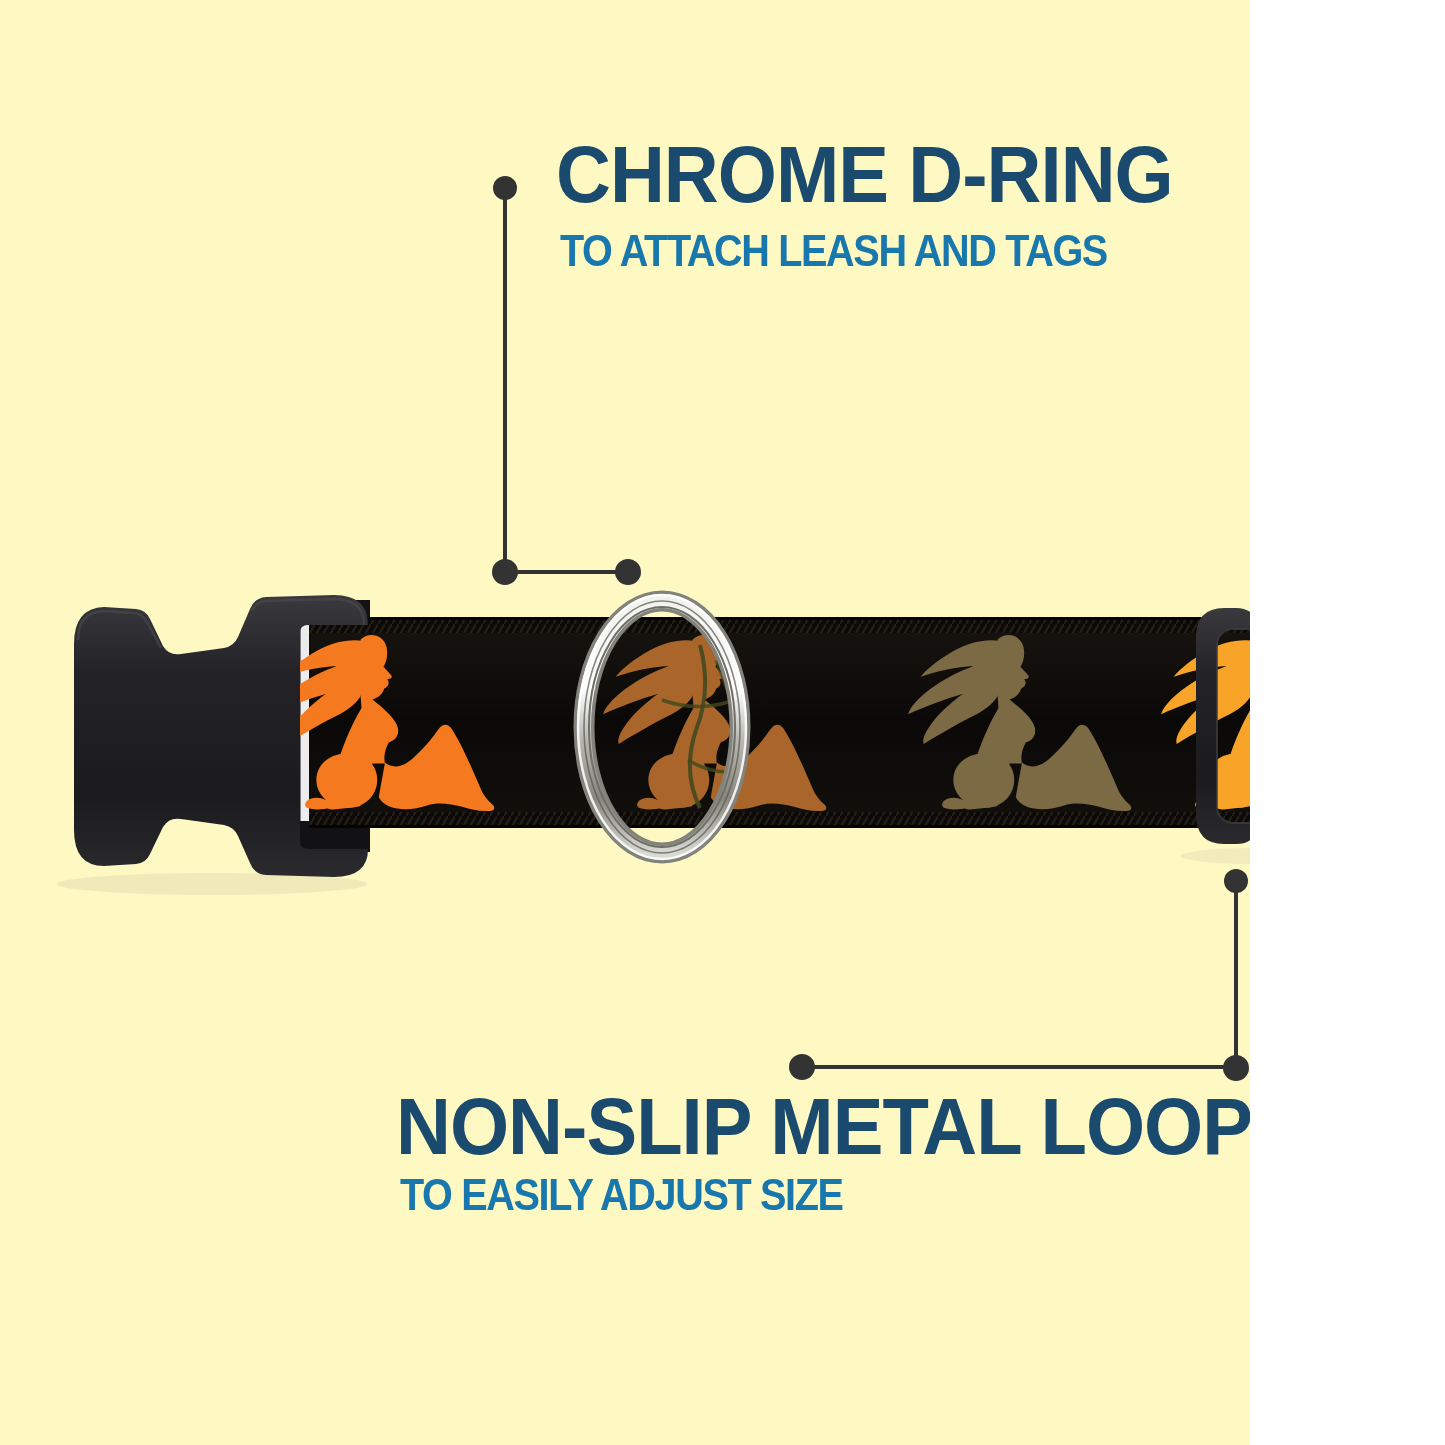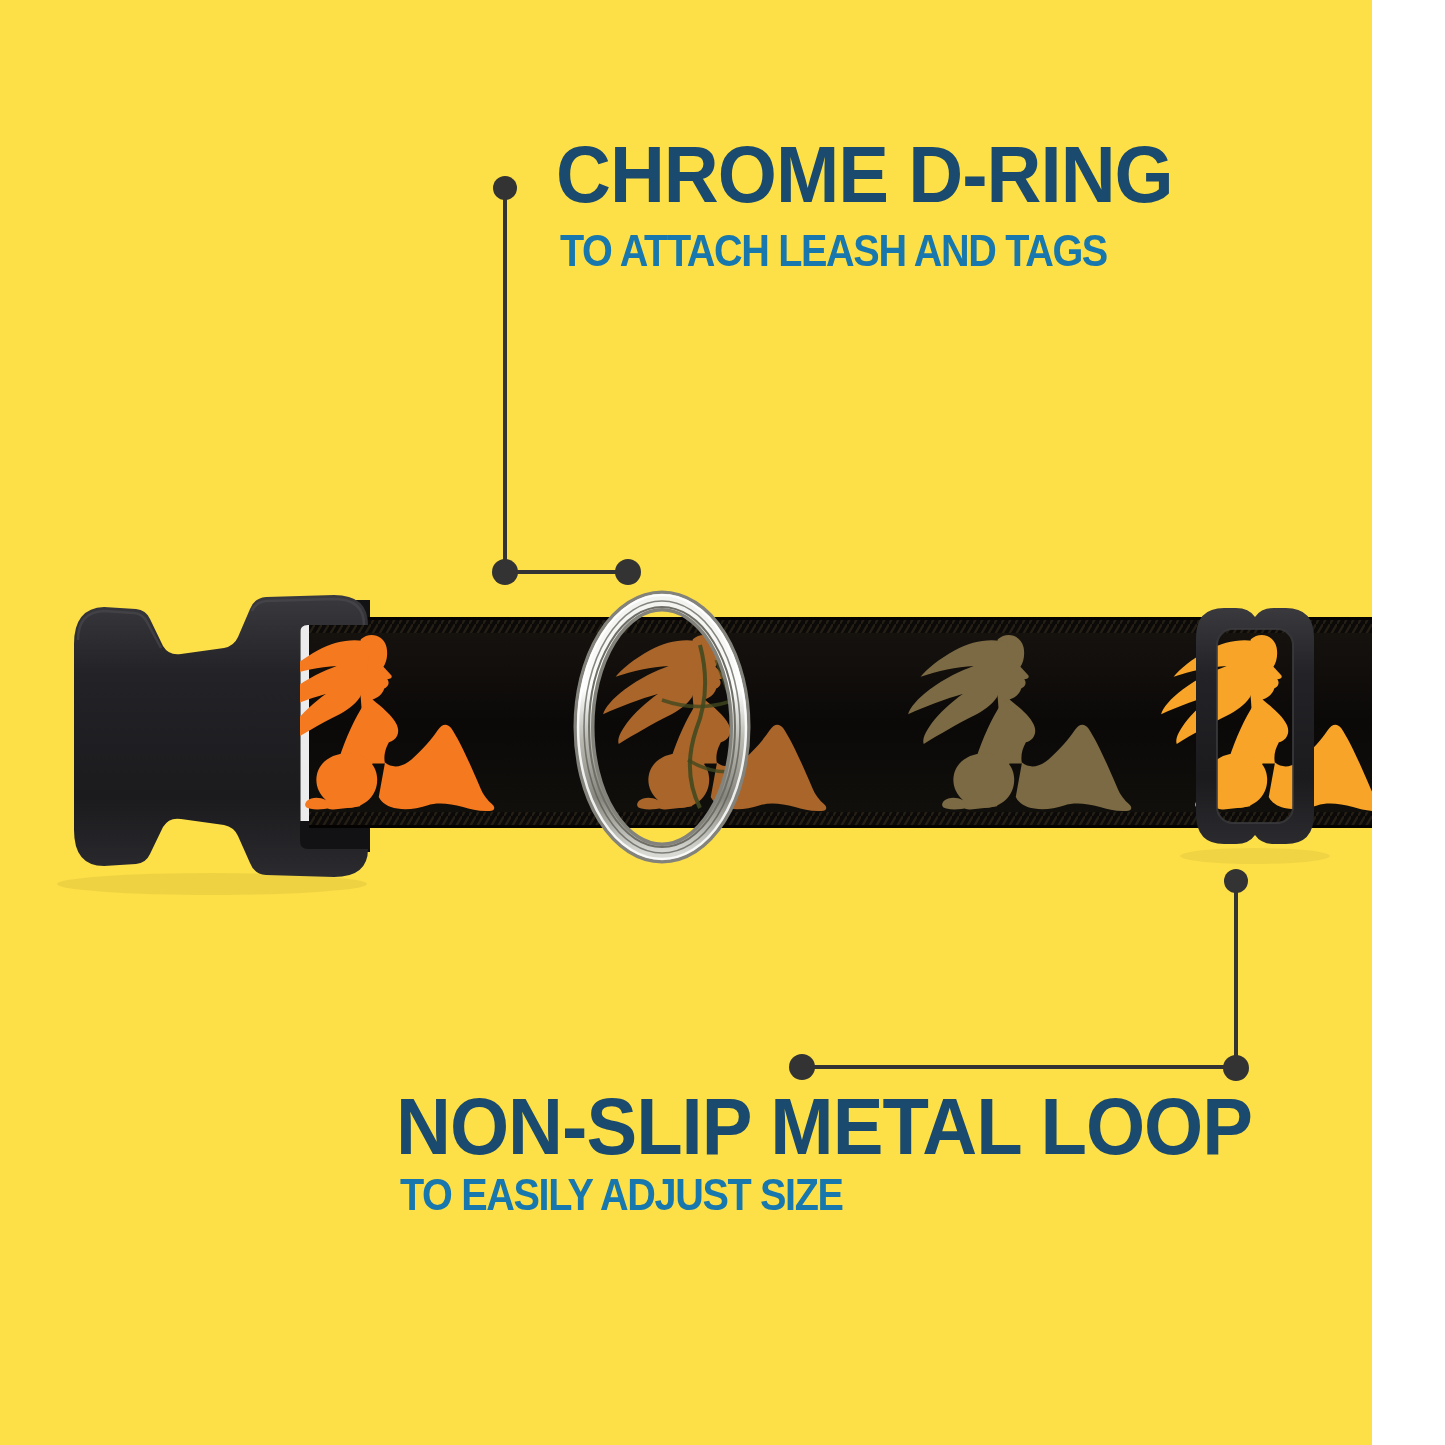--- a/index.html
+++ b/index.html
@@ -1,17 +1,17 @@
 <!DOCTYPE html>
 <html><head>
 <meta charset="utf-8">
 <style>
   html,body{margin:0;padding:0;background:#fff;}
   .canvas{
-    position:relative;width:1372px;height:1445px;background:#fde047;
+    position:relative;width:1250px;height:1445px;background:#fef9c3;
     overflow:hidden;font-family:"Liberation Sans",sans-serif;
   }
   .collar-svg{position:absolute;left:0;top:0;}
   .callout-dot{position:absolute;background:#333333;border-radius:50%;}
   .callout-line{position:absolute;background:#333333;}
   .headline{
     position:absolute;font-weight:700;color:#1a4a6d;white-space:nowrap;
     font-size:80px;line-height:80px;letter-spacing:-1px;
     transform:scaleX(0.95);transform-origin:left top;
   }

